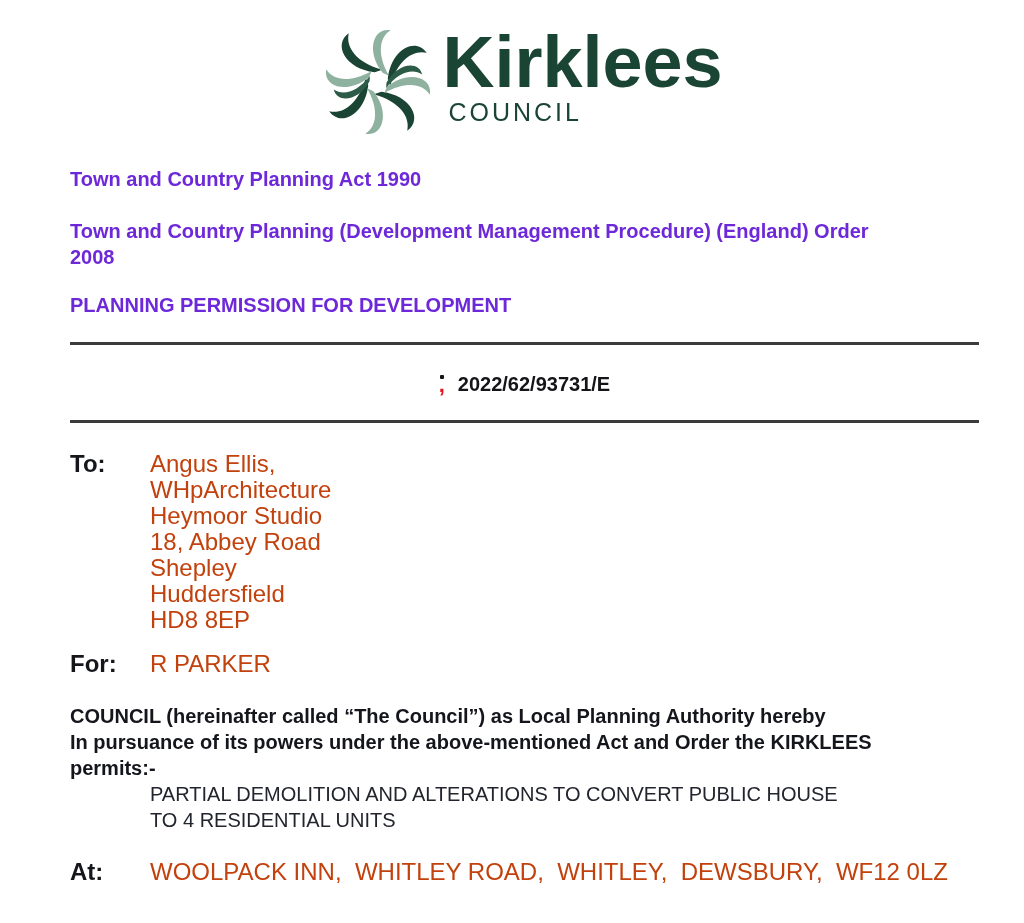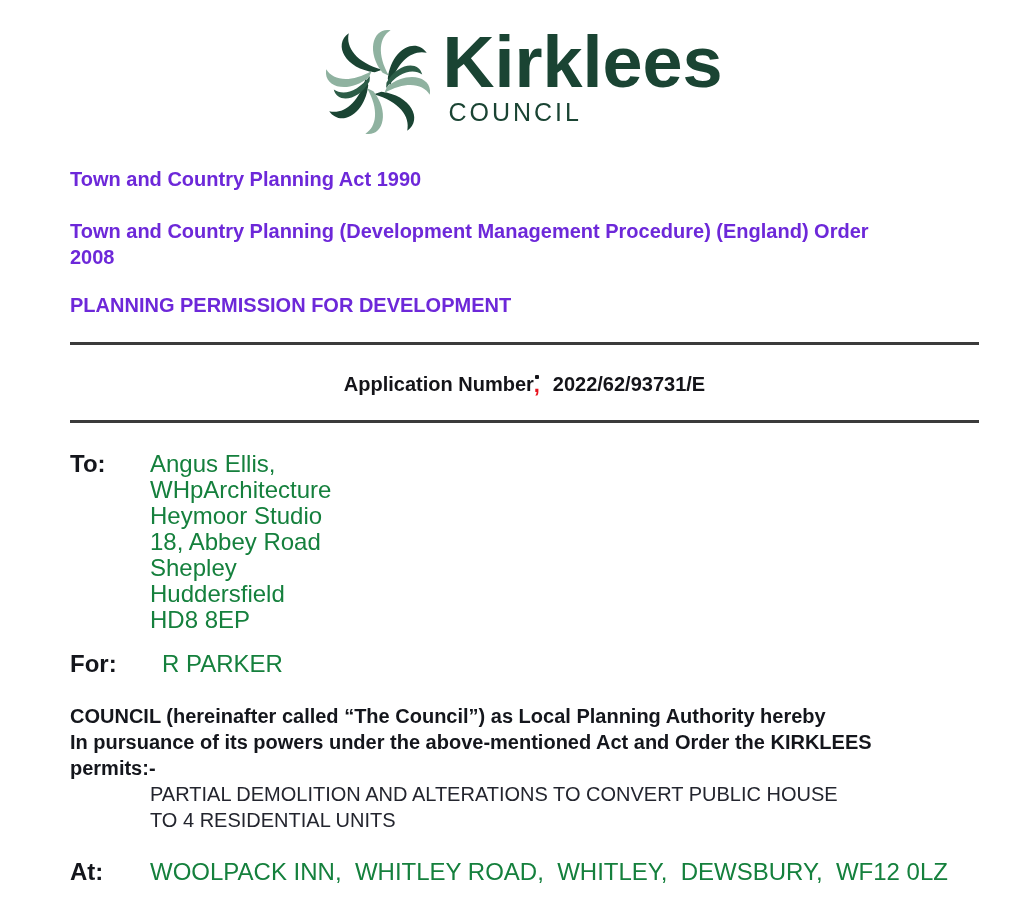--- a/index.html
+++ b/index.html
@@ -42,23 +42,23 @@
   .app-number { margin-left: 12px; }
 
   
   .semi { display: inline-block; position: relative; width: 7px; height: 20px; vertical-align: baseline; }
   .semi-dot { position: absolute; left: 1px; top: 4px; width: 4px; height: 4px; background: #141419; border-radius: 1px; }
   .semi-comma { position: absolute; left: 0px; top: 1px; color: #e8131d; font-weight: bold; font-size: 22px; }
 
   
   .row { display: flex; font-size: 24px; line-height: 26px; }
   .row .label { width: 80px; flex: 0 0 auto; font-weight: bold; color: #14161c; }
-  .row .content { color: #15803d; }
+  .row .content { color: #c2410c; }
   .to-row { margin-top: 28px; }
-  .for-row { margin-top: 18px; gap: 12px; }
+  .for-row { margin-top: 18px; }
   .at-row { margin-top: 26px; }
   .prewrap { white-space: pre-wrap; }
 
   .pursuance { margin-top: 26px; font-weight: bold; font-size: 20px; line-height: 26px; color: #14161c; }
   .development { margin-left: 80px; font-size: 20px; line-height: 26px; color: #23252e; }
 </style>
 </head>
 <body>
 
 <div class="page">
@@ -95,21 +95,21 @@
   <div class="h-order">
     <div class="h-center">Town and Country Planning (Development Management Procedure) (England) Order</div>
     <div class="h-center">2008</div>
   </div>
 
   <div class="h-center h-perm">PLANNING PERMISSION FOR DEVELOPMENT</div>
 
   <div class="rule rule-1"></div>
 
   <div class="app-row">
-    <span>Application Number</span><span class="semi"><span class="semi-dot"></span><span class="semi-comma">,</span></span><span class="app-number">2022/62/93731/E</span>
+    <span class="semi"><span class="semi-dot"></span><span class="semi-comma">,</span></span><span class="app-number">2022/62/93731/E</span>
   </div>
 
   <div class="rule rule-2"></div>
 
   <div class="row to-row">
     <div class="label">To:</div>
     <div class="content">
       <div>Angus Ellis,</div>
       <div>WHpArchitecture</div>
       <div>Heymoor Studio</div>

